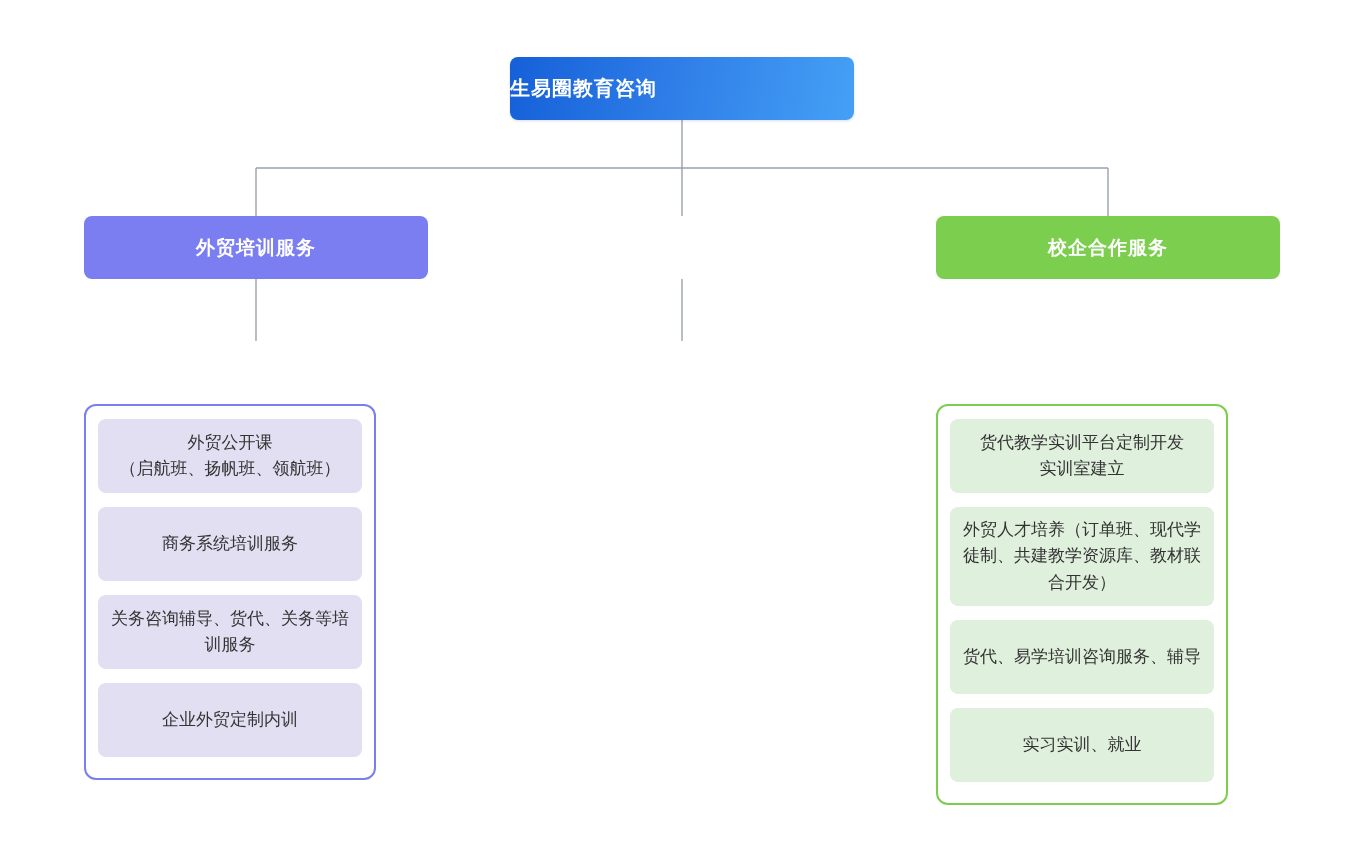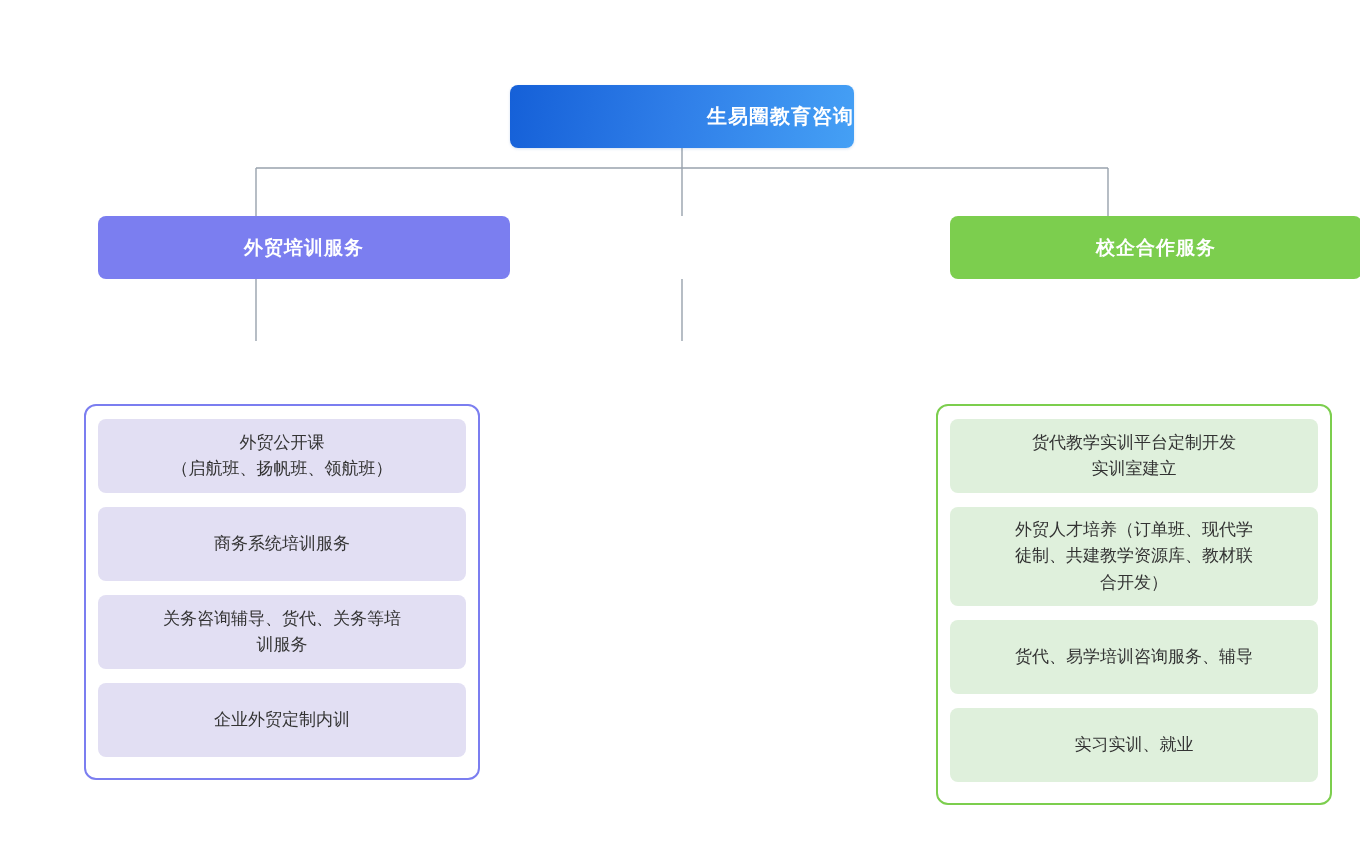--- a/index.html
+++ b/index.html
@@ -35,61 +35,59 @@
   .root-node {
     position: absolute;
     left: 510px;
     top: 57px;
     width: 344px;
     height: 63px;
     border-radius: 8px;
     background: linear-gradient(100deg, #1560d8 0%, #2f7ee8 48%, #45a0f5 100%);
     display: flex;
     align-items: center;
-    justify-content: flex-end;
+    justify-content: flex-start;
     box-shadow: 0 1px 3px rgba(30, 90, 180, 0.18);
-    margin-top: 28px;
   }
   .root-node .node-title {
     color: #ffffff;
     font-size: 20px;
     font-weight: bold;
     letter-spacing: 1px;
   }
 
   
   .column {
     position: absolute;
     top: 216px;
     width: 344px;
   }
   .column.col-0 { left: 84px; }
   .column.col-1 { left: 510px; }
   .column.col-2 { left: 936px; }
 
   .column-header {
-    width: 412px;
+    width: 344px;
     height: 63px;
     border-radius: 8px;
     display: flex;
     align-items: center;
     justify-content: center;
     box-sizing: border-box;
-    margin-left: 14px;
   }
   .column-header .header-title {
     color: #ffffff;
     font-size: 19px;
     font-weight: bold;
     letter-spacing: 1px;
   }
 
   .items-container {
     margin-top: 125px;
-    width: 396px;
+    width: 292px;
     box-sizing: border-box;
     border: 2px solid #cccccc;
     border-radius: 12px;
     padding: 13px 12px 13px 12px;
   }
 
   .item-card {
     box-sizing: border-box;
     width: 100%;
     border-radius: 8px;

